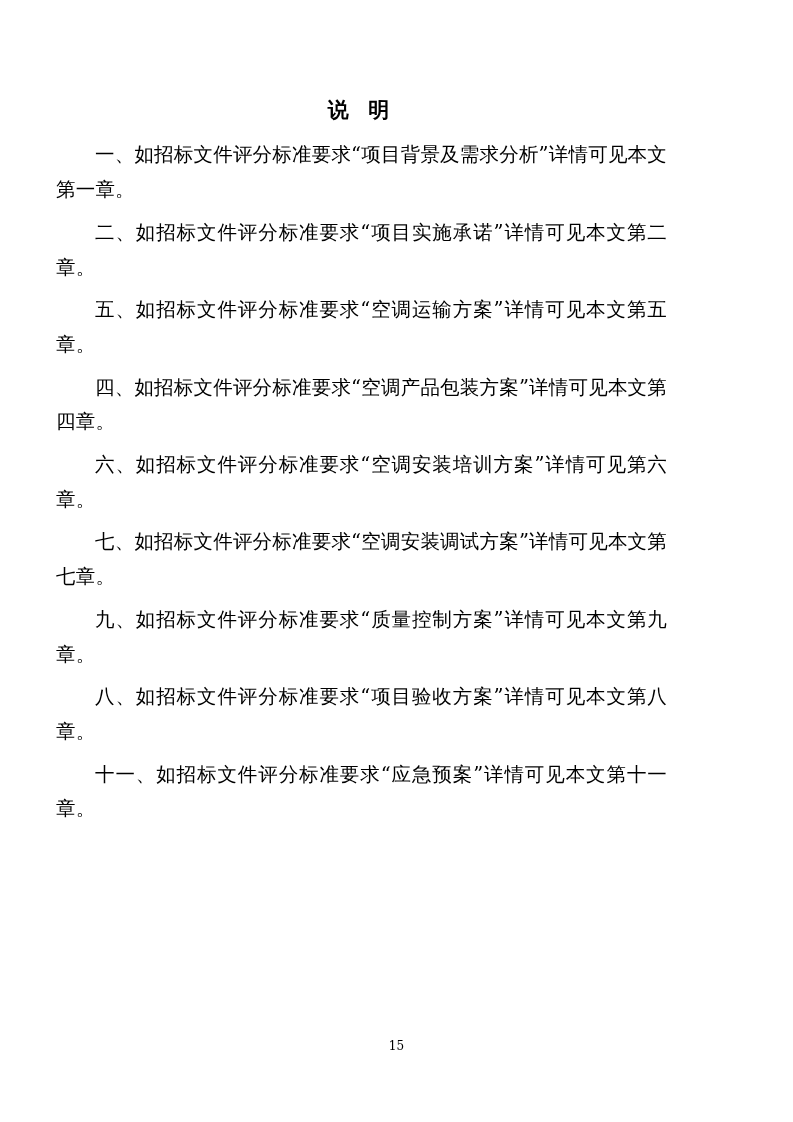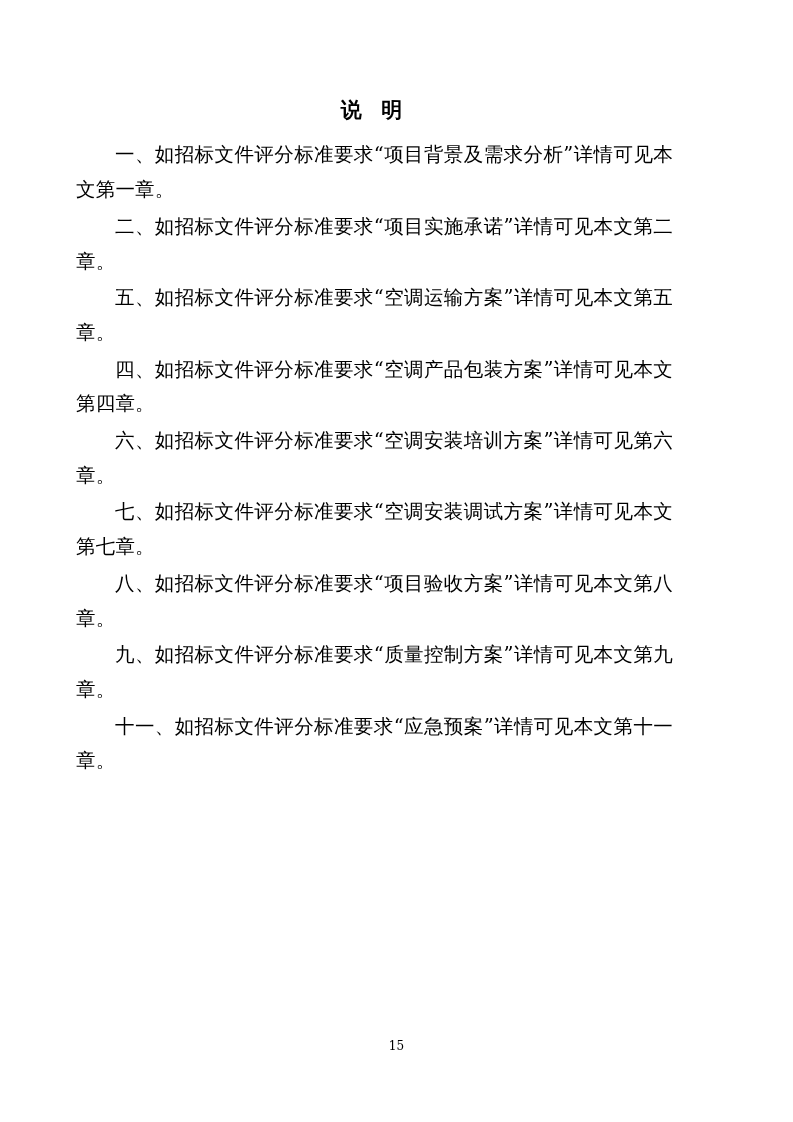--- a/index.html
+++ b/index.html
@@ -15,39 +15,39 @@
     position: relative;
     overflow: hidden;
   }
   .page {
     position: absolute;
     left: 0;
     top: 0;
     width: 793px;
     height: 1122px;
     box-sizing: border-box;
-    padding: 95px 118px 0 74px;
+    padding: 95px 118px 0 48px;
   }
   .doc-title {
     text-align: center;
     font-size: 21px;
     font-weight: bold;
     letter-spacing: 6px;
     margin: 0 0 14px 0;
     line-height: 1.4;
     font-family: "DejaVu Serif", "Liberation Serif", serif;
   }
   .body-block {
     font-size: 19.5px;
     line-height: 1.78;
     text-align: justify;
     text-justify: inter-ideograph;
   }
   .para {
-    margin: 2px;
+    margin: 8px;
     text-indent: 2em;
     font-size: 19.5px;
     line-height: 1.78;
     letter-spacing: 0.2px;
   }
   .page-number {
     position: absolute;
     left: 0;
     right: 0;
     bottom: 69px;
@@ -63,20 +63,20 @@
 
   <h1 class="doc-title">说  明</h1>
 
   <div class="body-block">
     <p class="para">一、如招标文件评分标准要求“项目背景及需求分析”详情可见本文第一章。</p>
     <p class="para">二、如招标文件评分标准要求“项目实施承诺”详情可见本文第二章。</p>
     <p class="para">五、如招标文件评分标准要求“空调运输方案”详情可见本文第五章。</p>
     <p class="para">四、如招标文件评分标准要求“空调产品包装方案”详情可见本文第四章。</p>
     <p class="para">六、如招标文件评分标准要求“空调安装培训方案”详情可见第六章。</p>
     <p class="para">七、如招标文件评分标准要求“空调安装调试方案”详情可见本文第七章。</p>
+    <p class="para">九、如招标文件评分标准要求“质量控制方案”详情可见本文第九章。</p>
     <p class="para">八、如招标文件评分标准要求“项目验收方案”详情可见本文第八章。</p>
-    <p class="para">九、如招标文件评分标准要求“质量控制方案”详情可见本文第九章。</p>
     <p class="para">十一、如招标文件评分标准要求“应急预案”详情可见本文第十一章。</p>
   </div>
 
   <div class="page-number">15</div>
 
 </div>
 
 </body></html>

